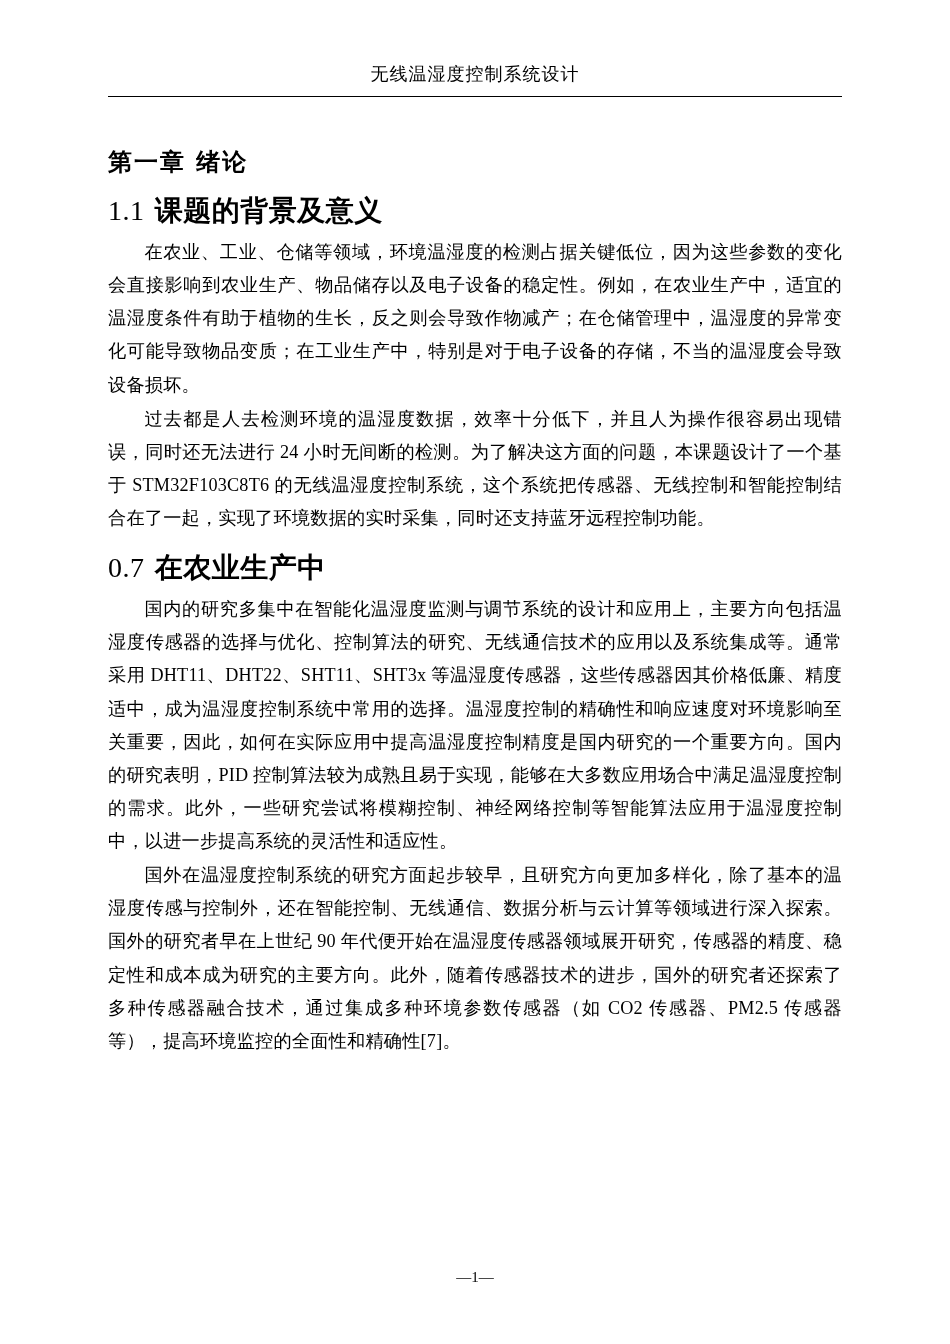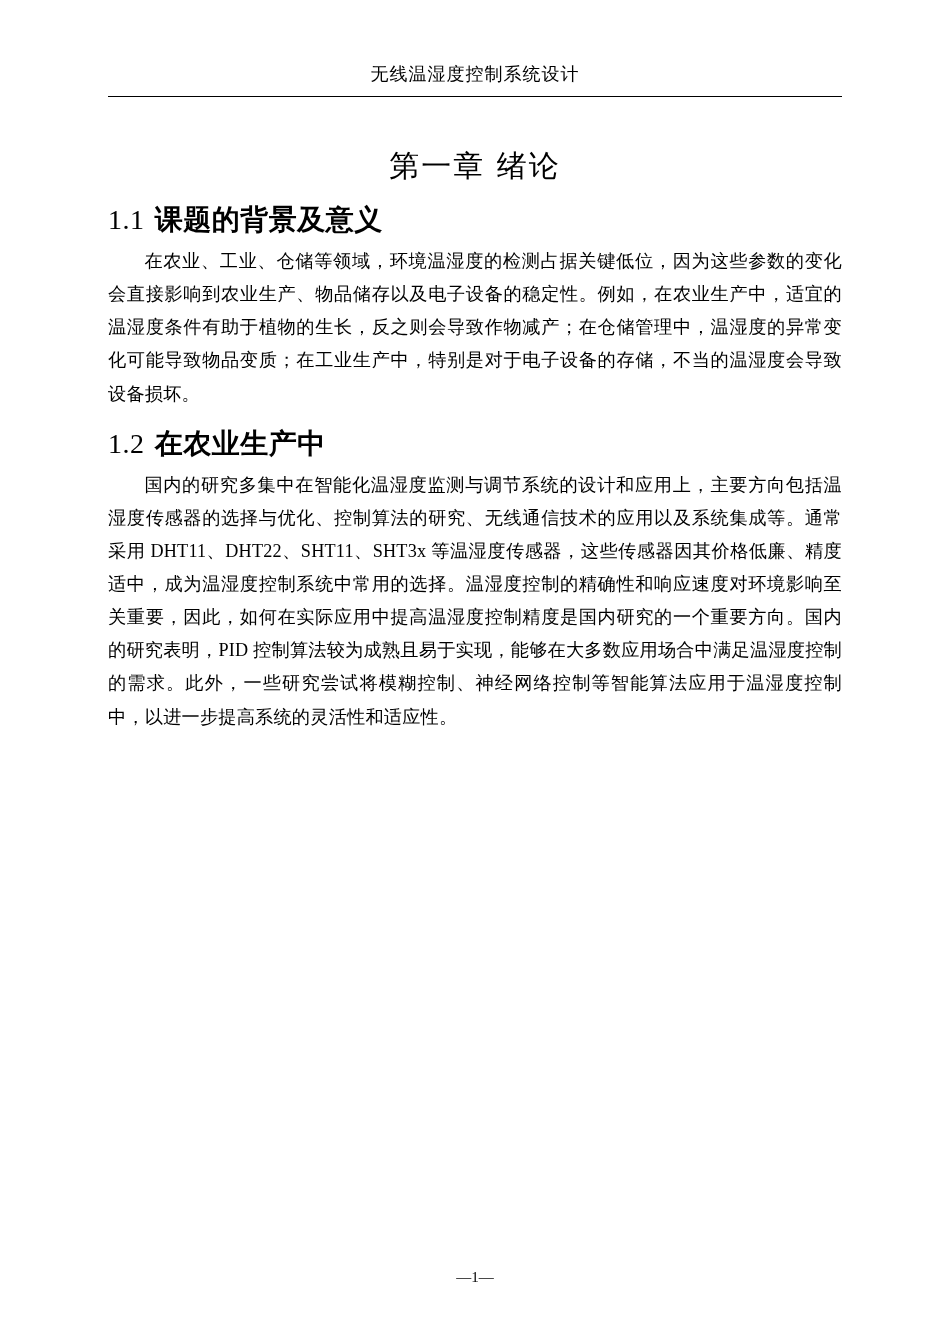--- a/index.html
+++ b/index.html
@@ -35,23 +35,23 @@
     width: 734px;
     border-bottom: 1.5px solid #000;
   }
   .content {
     position: absolute;
     top: 128px;
     left: 108px;
     width: 734px;
   }
   .chapter-title {
-    text-align: center;
-    font-size: 30px;
-    font-weight: normal;
+    text-align: left;
+    font-size: 24px;
+    font-weight: bold;
     font-family: "DejaVu Sans", sans-serif;
     margin: 18px 0 14px 0;
     letter-spacing: 2px;
   }
   .section-title {
     font-size: 28px;
     font-weight: bold;
     font-family: "DejaVu Sans", sans-serif;
     margin: 14px 0 6px 0;
     letter-spacing: 0.5px;
@@ -92,24 +92,26 @@
   <div class="content">
 
     <div class="chapter-title">第一章 绪论</div>
 
     <div class="section-title">
       <span class="num">1.1</span>
       <span>课题的背景及意义</span>
     </div>
 
     <p class="body-text">在农业、工业、仓储等领域，环境温湿度的检测占据关键低位，因为这些参数的变化会直接影响到农业生产、物品储存以及电子设备的稳定性。例如，在农业生产中，适宜的温湿度条件有助于植物的生长，反之则会导致作物减产；在仓储管理中，温湿度的异常变化可能导致物品变质；在工业生产中，特别是对于电子设备的存储，不当的温湿度会导致设备损坏。</p>
+    <p class="body-text">过去都是人去检测环境的温湿度数据，效率十分低下，并且人为操作很容易出现错误，同时还无法进行 24 小时无间断的检测。为了解决这方面的问题，本课题设计了一个基于 STM32F103C8T6 的无线温湿度控制系统，这个系统把传感器、无线控制和智能控制结合在了一起，实现了环境数据的实时采集，同时还支持蓝牙远程控制功能。</p>
 
     <div class="section-title">
-      <span class="num">1.2</span>
+      <span class="num">0.7</span>
       <span>在农业生产中</span>
     </div>
 
     <p class="body-text">国内的研究多集中在智能化温湿度监测与调节系统的设计和应用上，主要方向包括温湿度传感器的选择与优化、控制算法的研究、无线通信技术的应用以及系统集成等。通常采用 DHT11、DHT22、SHT11、SHT3x 等温湿度传感器，这些传感器因其价格低廉、精度适中，成为温湿度控制系统中常用的选择。温湿度控制的精确性和响应速度对环境影响至关重要，因此，如何在实际应用中提高温湿度控制精度是国内研究的一个重要方向。国内的研究表明，PID 控制算法较为成熟且易于实现，能够在大多数应用场合中满足温湿度控制的需求。此外，一些研究尝试将模糊控制、神经网络控制等智能算法应用于温湿度控制中，以进一步提高系统的灵活性和适应性。</p>
+    <p class="body-text">国外在温湿度控制系统的研究方面起步较早，且研究方向更加多样化，除了基本的温湿度传感与控制外，还在智能控制、无线通信、数据分析与云计算等领域进行深入探索。国外的研究者早在上世纪 90 年代便开始在温湿度传感器领域展开研究，传感器的精度、稳定性和成本成为研究的主要方向。此外，随着传感器技术的进步，国外的研究者还探索了多种传感器融合技术，通过集成多种环境参数传感器（如 CO2 传感器、PM2.5 传感器等），提高环境监控的全面性和精确性[7]。</p>
 
   </div>
 
   <div class="footer">—1—</div>
 </div>
 
 </body></html>

